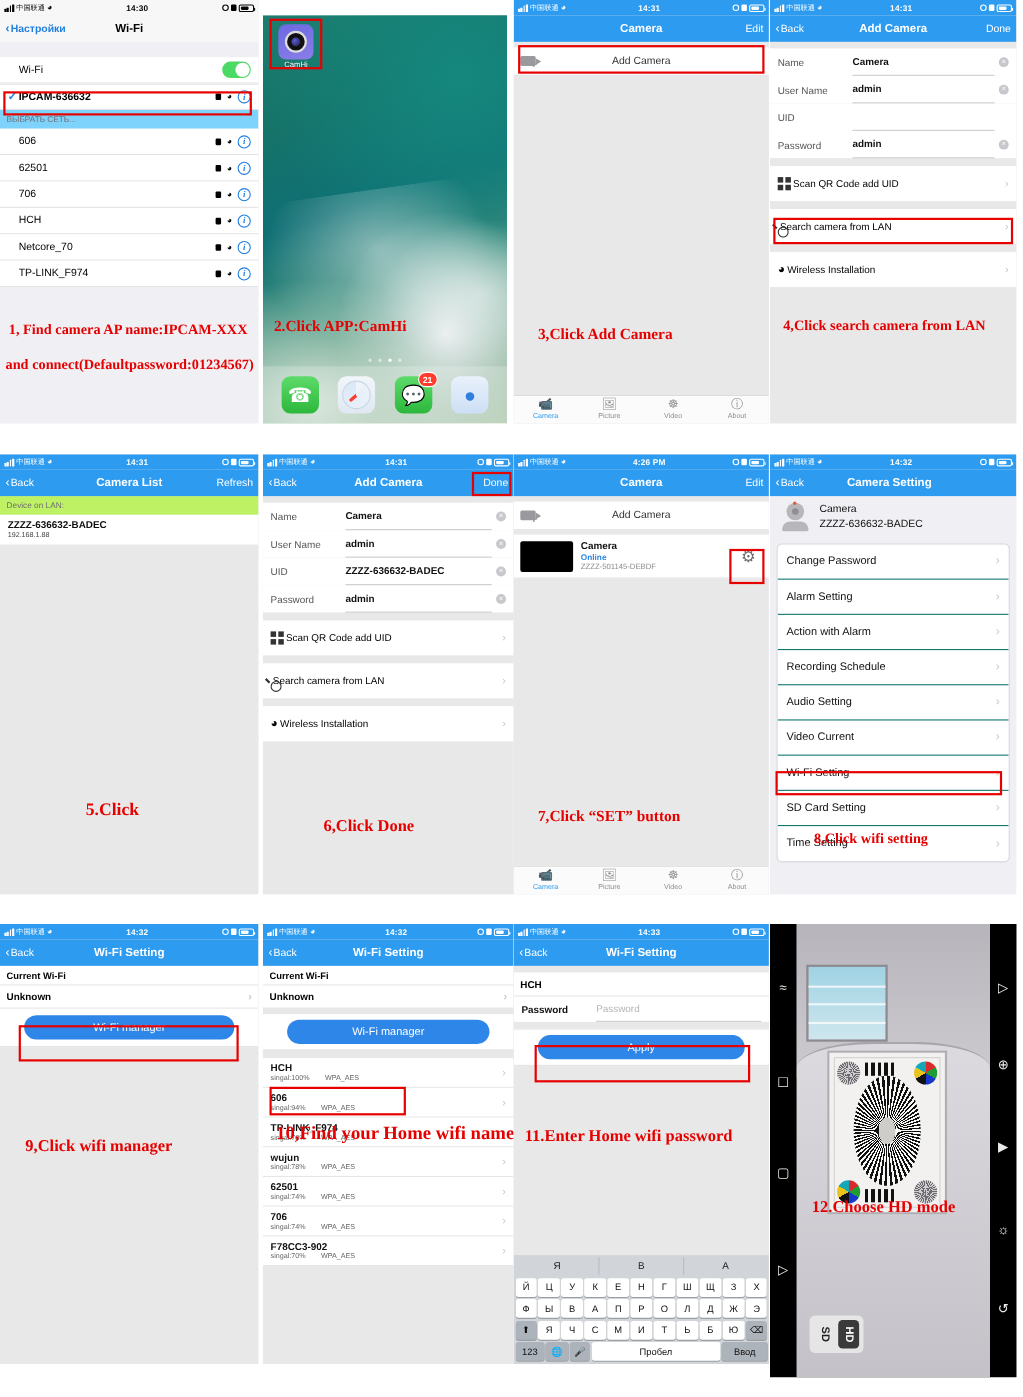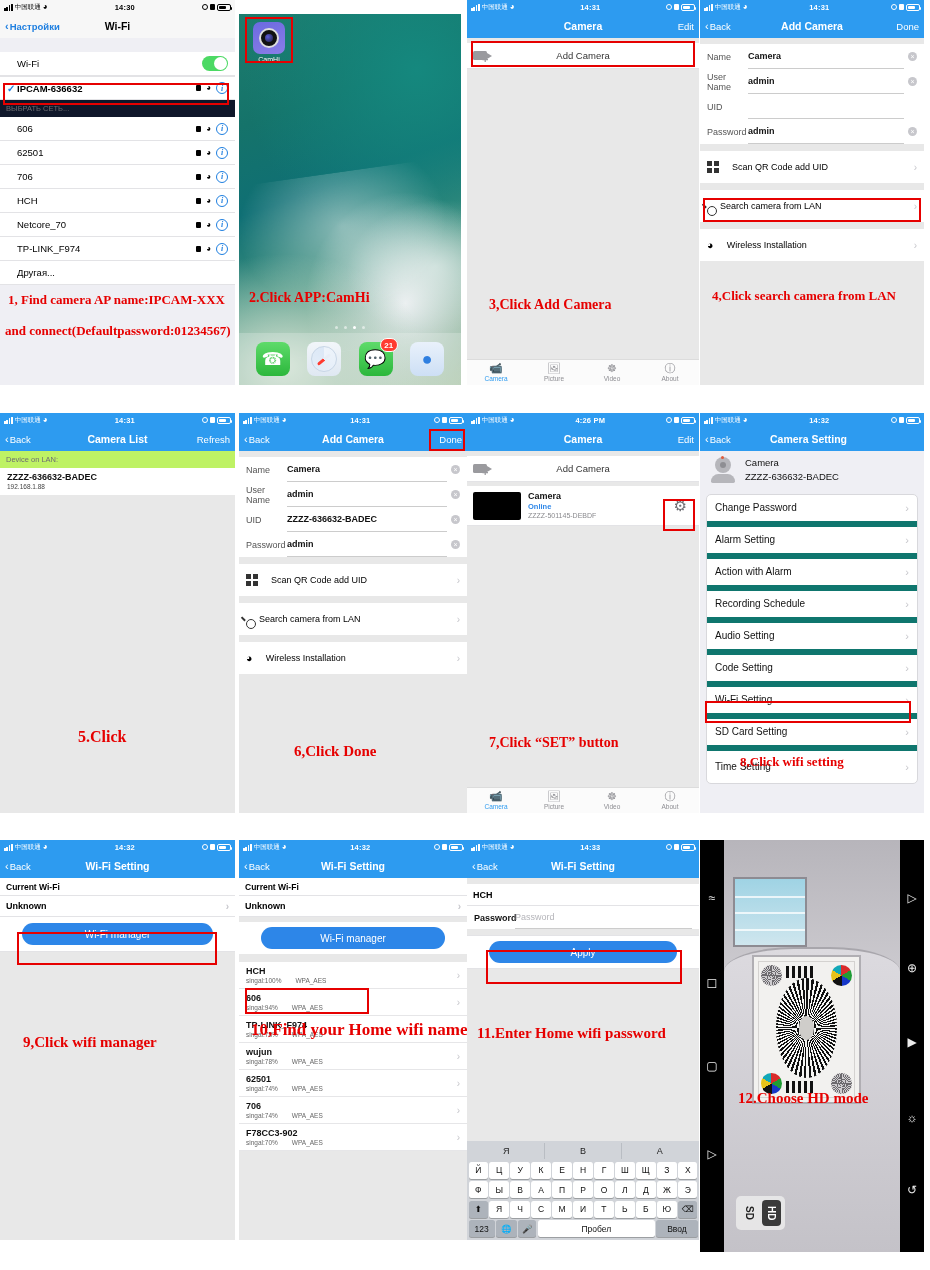--- a/index.html
+++ b/index.html
@@ -47,21 +47,21 @@
     height: 24px; background: #2d9bf0; color: #fff;
     display: flex; align-items: center; padding: 0 5px;
     font-size: 10px; position: relative;
   }
   .navbar.light { background: #f7f7f7; color: #000; }
   .nav-back { color: #fff; display:flex; align-items:center; gap:1px; font-size:9.5px; z-index:2;}
   .navbar.light .nav-back { color: #1f7fe0; font-weight:600;}
   .nav-title { position:absolute; left:0; right:0; text-align:center; font-weight:bold; font-size:10.5px; }
   .nav-right { margin-left:auto; font-size:9.5px; z-index:2; }
   .chev-l { font-size: 11px; line-height: 1; }
-  .grp-head { background:#0f172a; font-size:7.5px; color:#6d6d72; padding:4px 6px; }
+  .grp-head { background:#7dd3fc; font-size:7.5px; color:#6d6d72; padding:4px 6px; }
   .row {
     background:#fff; display:flex; align-items:center;
     padding: 0 6px; font-size: 9px; color:#000;
     border-bottom: 1px solid #e3e3e6; min-height: 20px;
   }
   .row .chev { margin-left:auto; color:#c7c7cc; font-size:10px;}
 
   
   .anno {
     position:absolute; color:#e60000;
@@ -139,38 +139,38 @@
   .addrow { background:#fff; height:26px; display:flex; align-items:center; padding:0 6px; font-size:9.5px;
             border-bottom:1px solid #e3e3e6; position:relative;}
   .cam-plus { width:26px; position:relative; display:flex; align-items:center;}
   .cam-body { width:14px;height:9px;background:#9a9a9e;border-radius:1.5px; position:relative;}
   .cam-body::after{content:"";position:absolute;right:-5px;top:1.5px;border-style:solid;border-width:3px 0 3px 5px;
             border-color:transparent transparent transparent #9a9a9e;}
   .plus-sm{position:absolute;left:9px;bottom:-3px;color:#9a9a9e;font-size:11px;line-height:8px;font-weight:bold;}
   .addrow .lbl{flex:1;text-align:center;color:#333;}
 
   .form-row { background:#fff; display:flex; align-items:center; padding:0 7px; height:25px; font-size:9px;}
-  .form-row .lab { width:41px; color:#555; }
+  .form-row .lab { width:68px; color:#555; }
   .form-row .val { flex:1; border-bottom:1px solid #ccc; height:100%; display:flex; align-items:center;
                    font-weight:bold; color:#111; font-size:9px;}
   .clear-x { width:9px;height:9px;border-radius:50%;background:#c7c7cc;color:#fff;font-size:7px;
              display:flex;align-items:center;justify-content:center; margin-left:4px;}
-  .menu-row { background:#fff; display:flex; align-items:center; gap:13px; padding:12px 7px; height:32px; font-size:9px;}
+  .menu-row { background:#fff; display:flex; align-items:center; gap:2px; padding:12px 7px; height:32px; font-size:9px;}
   .menu-row .chev { margin-left:auto; color:#c7c7cc; font-size:10px;}
   .qr { width:12px;height:12px;display:grid;grid-template-columns:1fr 1fr;grid-template-rows:1fr 1fr;gap:1.5px;}
   .qr i{background:#333;}
   .mag { width:12px;height:12px;position:relative;}
   .mag::before{content:"";position:absolute;left:0;top:0;width:8px;height:8px;border:1.5px solid #333;border-radius:50%;}
   .mag::after{content:"";position:absolute;right:0;bottom:0;width:5px;height:1.5px;background:#333;transform:rotate(45deg);}
   .gap { height:7px; background:#e8e8e8; }
 
   
   .card { background:#fff; margin:5px 6px; border-radius:5px; border:1px solid #d8d8dc; overflow:hidden;}
   .card .item { display:flex; align-items:center; padding:0 8px; height:32px; font-size:10px; color:#111;
-                border-bottom:6px solid #0f766e; }
+                border-bottom:1px solid #0f766e; }
   .card .item:last-child{border-bottom:none;}
   .card .item .chev{margin-left:auto;color:#c7c7cc;font-size:11px;}
 
   
   .bluebtn { background:#2d86e8; color:#fff; border-radius:14px; height:22px; display:flex;
              align-items:center; justify-content:center; font-size:10px; }
   .ap-row { background:#fff; padding:4px 7px; border-bottom:1px solid #e6e6e8; display:flex; align-items:center;}
   .ap-row .t { font-size:9px; font-weight:bold; color:#111; }
   .ap-row .s { font-size:6.5px; color:#666; display:flex; gap:14px; margin-top:1px;}
   .ap-row .chev{margin-left:auto;color:#c7c7cc;font-size:10px;}
@@ -332,24 +332,20 @@
           <span class="check"></span>
           <span class="name">TP-LINK_F974</span>
           <span class="icons">
             <span class="lock-ico"></span>
             <span class="wifi-glyph">◕</span>
             <span class="info-i">i</span>
           </span>
         </div>
       </div>
 
-    <div class="wifi-row">
-      <span class="check"></span>
-      <span class="name">Другая...</span>
-    </div>
 
     <div style="height:12px;background:#efeff4"></div>
 
     <div class="redbox" style="left:3px;top:83px;width:226px;height:22px;"></div>
     <div class="anno" style="left:8px;top:292px;font-size:13px;">1, Find camera AP name:IPCAM-XXX</div>
     <div class="anno" style="left:5px;top:323px;font-size:13px;">and connect(Defaultpassword:01234567)</div>
   </div>
 
   <div class="panel" id="p2">
     <div class="wallpaper">
@@ -785,21 +781,21 @@
         </div>
         <div class="item">
           <span>Recording Schedule</span>
           <span class="chev">›</span>
         </div>
         <div class="item">
           <span>Audio Setting</span>
           <span class="chev">›</span>
         </div>
         <div class="item">
-          <span>Code Setting</span>
+          <span>Video Current</span>
           <span class="chev">›</span>
         </div>
         <div class="item">
           <span>Wi-Fi Setting</span>
           <span class="chev">›</span>
         </div>
         <div class="item">
           <span>SD Card Setting</span>
           <span class="chev">›</span>
         </div>

